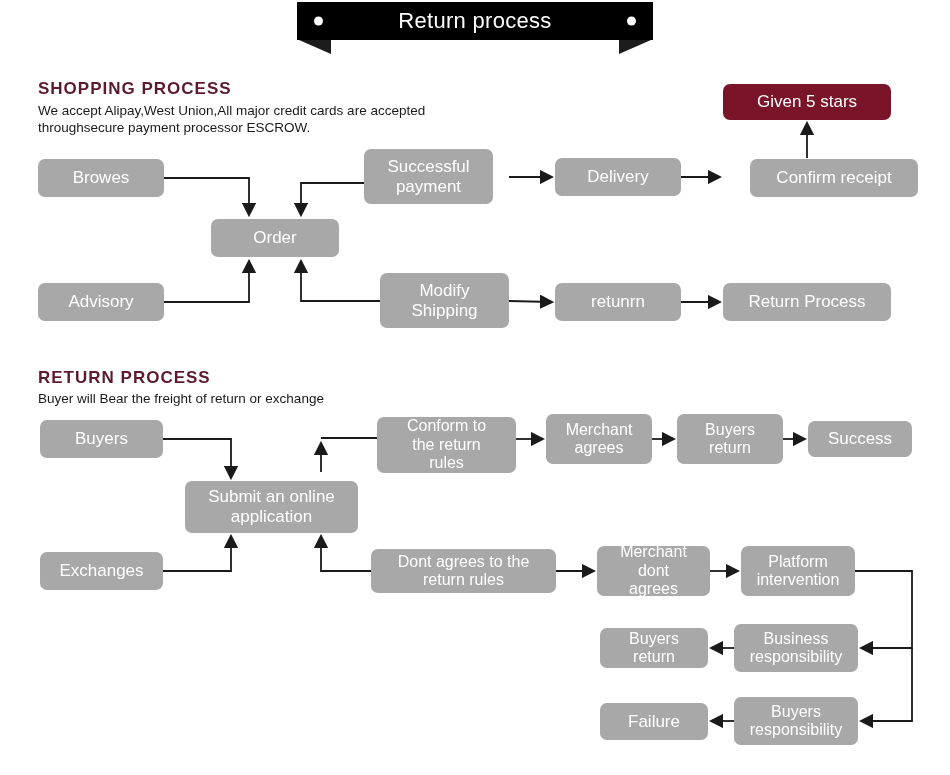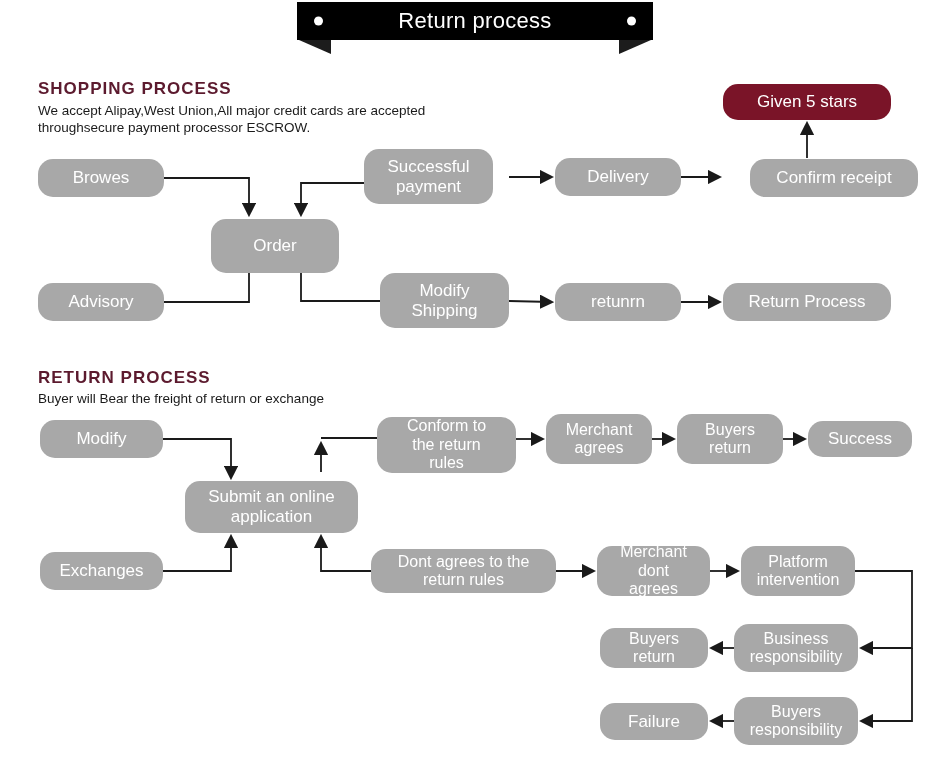--- a/index.html
+++ b/index.html
@@ -35,33 +35,33 @@
     position:absolute;color:#1a1a1a;font-size:13.5px;line-height:17px;z-index:2;
   }
   #shopping-heading{left:38px;top:79px;}
   #shopping-sub{left:38px;top:102px;}
   #return-heading{left:38px;top:368px;}
   #return-sub{left:38px;top:390px;}
   
   .gbox{
     position:absolute;z-index:2;
     background:var(--box-gray,#a8a8a8);color:#fff;
-    border-radius:15px;
+    border-radius:7px;
     display:flex;align-items:center;justify-content:center;
     text-align:center;font-size:17px;line-height:1.15;padding:2px 18px;
   }
   .gbox.sm{font-size:16px;}
   .maroon{background:var(--accent-maroon,#7a1428);}
   
   #b-browes{left:38px;top:159px;width:126px;height:38px;}
   #b-successful-payment{left:364px;top:149px;width:129px;height:55px;}
   #b-delivery{left:555px;top:158px;width:126px;height:38px;}
   #b-confirm-receipt{left:723px;top:159px;width:168px;height:38px;margin-left:27px;}
   #b-given-5-stars{left:723px;top:84px;width:168px;height:36px;}
-  #b-order{left:211px;top:219px;width:128px;height:54px;}
+  #b-order{left:211px;top:219px;width:128px;height:38px;}
   #b-advisory{left:38px;top:283px;width:126px;height:38px;}
   #b-modify-shipping{left:380px;top:273px;width:129px;height:55px;}
   #b-retunrn{left:555px;top:283px;width:126px;height:38px;}
   #b-return-process{left:723px;top:283px;width:168px;height:38px;}
   
   #b-return{left:40px;top:420px;width:123px;height:38px;}
   #b-conform-rules{left:377px;top:417px;width:139px;height:56px;}
   #b-merchant-agrees{left:546px;top:414px;width:106px;height:50px;}
   #b-buyers-return-top{left:677px;top:414px;width:106px;height:50px;}
   #b-success{left:808px;top:421px;width:104px;height:36px;}
@@ -102,21 +102,21 @@
 <div class="gbox" id="b-successful-payment">Successful payment</div>
 <div class="gbox" id="b-delivery">Delivery</div>
 <div class="gbox" id="b-confirm-receipt">Confirm receipt</div>
 <div class="gbox maroon" id="b-given-5-stars">Given 5 stars</div>
 <div class="gbox" id="b-order">Order</div>
 <div class="gbox" id="b-advisory">Advisory</div>
 <div class="gbox" id="b-modify-shipping">Modify Shipping</div>
 <div class="gbox" id="b-retunrn">retunrn</div>
 <div class="gbox" id="b-return-process">Return Process</div>
 
-<div class="gbox" id="b-return">Modify</div>
+<div class="gbox" id="b-return">Buyers</div>
 <div class="gbox sm" id="b-conform-rules">Conform to the return rules</div>
 <div class="gbox sm" id="b-merchant-agrees">Merchant agrees</div>
 <div class="gbox sm" id="b-buyers-return-top">Buyers return</div>
 <div class="gbox" id="b-success">Success</div>
 <div class="gbox" id="b-submit-application">Submit an online application</div>
 <div class="gbox" id="b-exchanges">Exchanges</div>
 <div class="gbox sm" id="b-dont-conform">Dont agrees to the return rules</div>
 <div class="gbox sm" id="b-merchant-dont-agrees">Merchant dont agrees</div>
 <div class="gbox sm" id="b-platform-intervention">Platform intervention</div>
 <div class="gbox sm" id="b-buyers-return-bottom">Buyers return</div>

